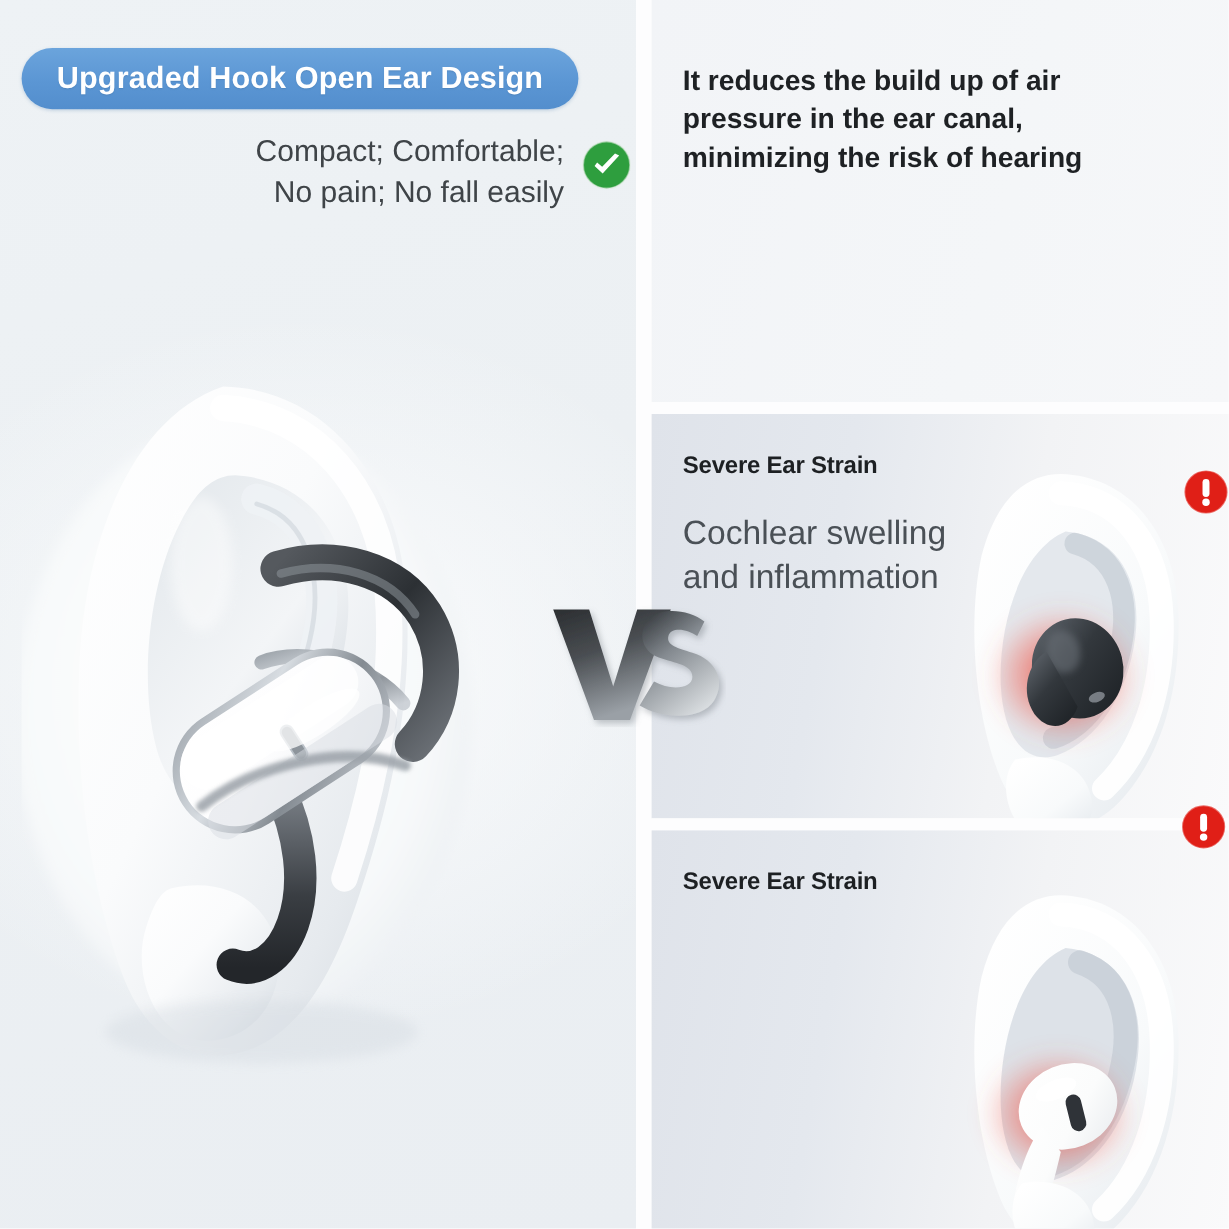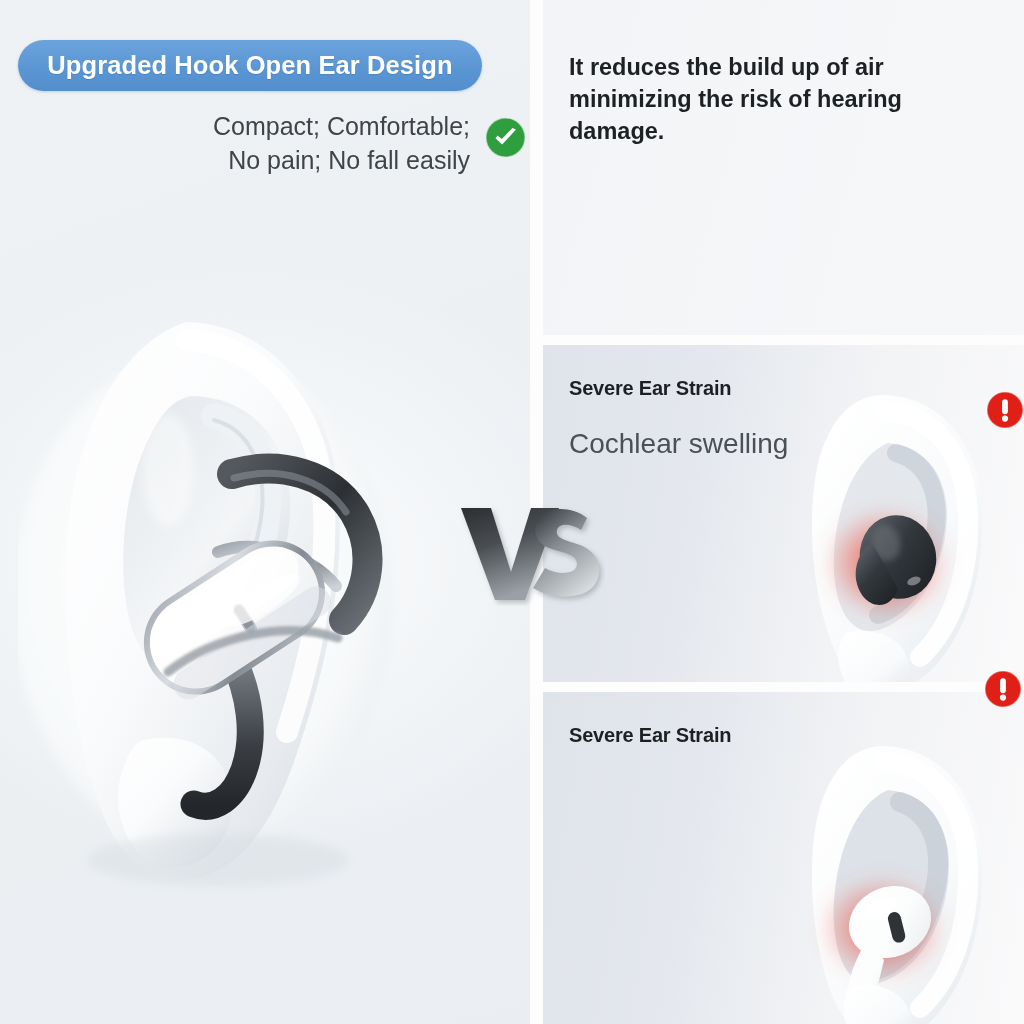--- a/index.html
+++ b/index.html
@@ -329,33 +329,34 @@
     </div>
   </div>
 
   <div class="v-divider"></div>
 
   <div class="right-col">
 
     <div class="panel panel-top">
       <div class="panel-body">
         <span class="line">It reduces the build up of air</span>
+        <span class="line">pressure in the ear canal,</span>
         <span class="line">minimizing the risk of hearing</span>
-        <span class="line">damage.</span>
       </div>
     </div>
 
     <div class="h-divider h-divider-1"></div>
 
     <div class="panel panel-mid">
 
       <div class="panel-heading">Severe Ear Strain</div>
 
       <div class="panel-sub">
         <span class="line">Cochlear swelling</span>
+        <span class="line">and inflammation</span>
       </div>
 
       <div class="ear-art ear-art-mid">
         <svg viewBox="0 0 260 320" width="260" height="320">
           <defs>
             <linearGradient id="earB" x1="20%" y1="0%" x2="100%" y2="100%">
               <stop offset="0%" stop-color="#ffffff"></stop>
               <stop offset="55%" stop-color="#f8fafb"></stop>
               <stop offset="100%" stop-color="#e2e7ec"></stop>
             </linearGradient>

